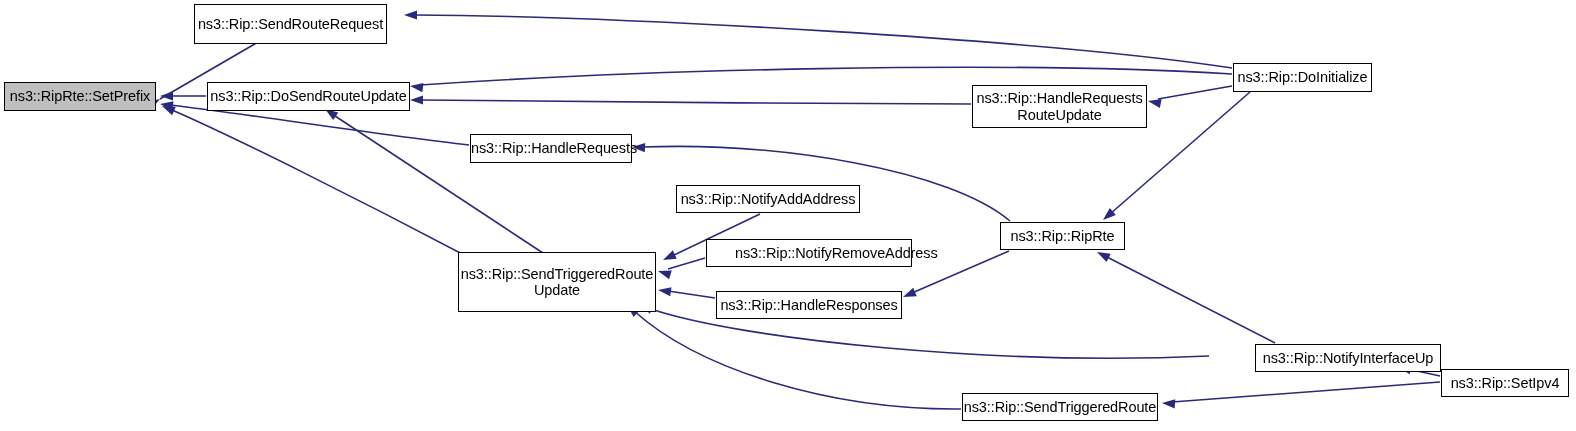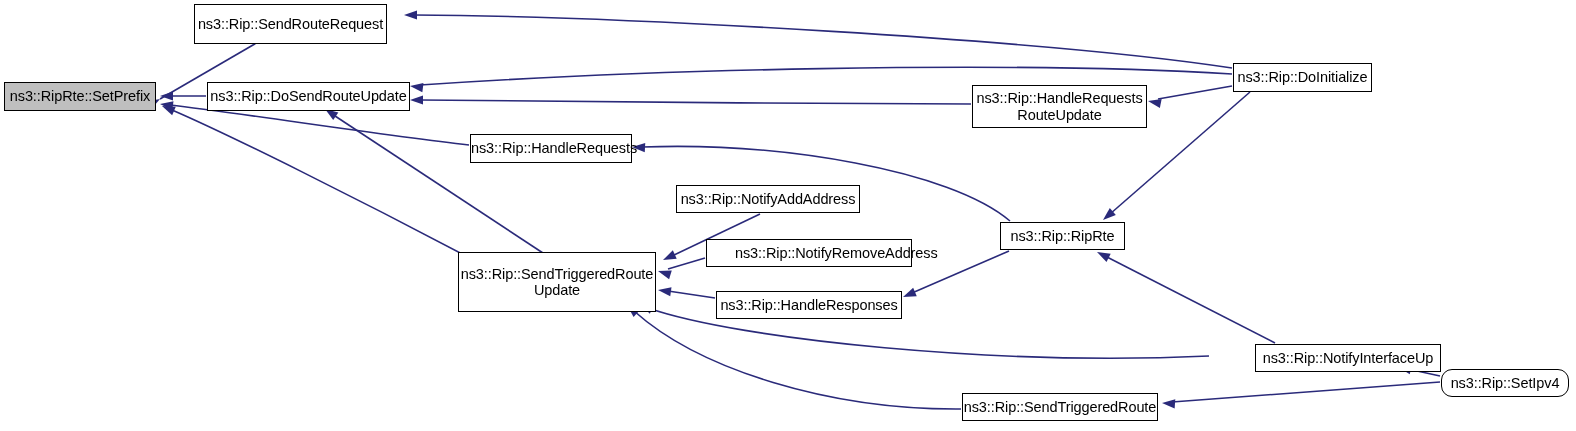--- a/index.html
+++ b/index.html
@@ -148,16 +148,16 @@
       <div class="node" title="ns3::Rip::NotifyRemoveAddress" style="left: 706px; top: 239px; width: 206px; height: 28px; padding-left: 28px;"><span class="lbl">ns3::Rip::NotifyRemoveAddress</span></div>
       <div class="node" title="ns3::Rip::SendTriggeredRouteUpdate" style="left: 458px; top: 252px; width: 198px; height: 60px;"><span class="lbl">ns3::Rip::SendTriggeredRoute
 Update</span></div>
       <div class="node" title="ns3::Rip::HandleResponses" style="left: 716px; top: 291px; width: 186px; height: 28px;"><span class="lbl">ns3::Rip::HandleResponses</span></div>
       <div class="node" title="ns3::Rip::Receive" style="left: 1000px; top: 222px; width: 125px; height: 28px;"><span class="lbl">ns3::Rip::RipRte</span></div>
       <div class="node" title="ns3::Rip::SendUnsolicitedRouteUpdate" style="left: 972px; top: 85px; width: 175px; height: 43px;"><span class="lbl">ns3::Rip::HandleRequests
 RouteUpdate</span></div>
       <div class="node" title="ns3::Rip::DoInitialize" style="left: 1233px; top: 63px; width: 139px; height: 29px;"><span class="lbl">ns3::Rip::DoInitialize</span></div>
       <div class="node" title="ns3::Rip::NotifyInterfaceUp" style="left: 1210px; top: 344px; width: 186px; height: 28px; margin-left: 45px;"><span class="lbl">ns3::Rip::NotifyInterfaceUp</span></div>
       <div class="node" title="ns3::Rip::NotifyInterfaceDown" style="left: 962px; top: 393px; width: 196px; height: 28px;"><span class="lbl">ns3::Rip::SendTriggeredRoute</span></div>
-      <div class="node" title="ns3::Rip::SetIpv4" style="left: 1441px; top: 369px; width: 128px; height: 28px; border-radius: 11px;"><span class="lbl">ns3::Rip::SetIpv4</span></div>
+      <div class="node" title="ns3::Rip::SetIpv4" style="left: 1441px; top: 369px; width: 128px; height: 28px;"><span class="lbl">ns3::Rip::SetIpv4</span></div>
     </div>
 
 </div>
 
 </body></html>

